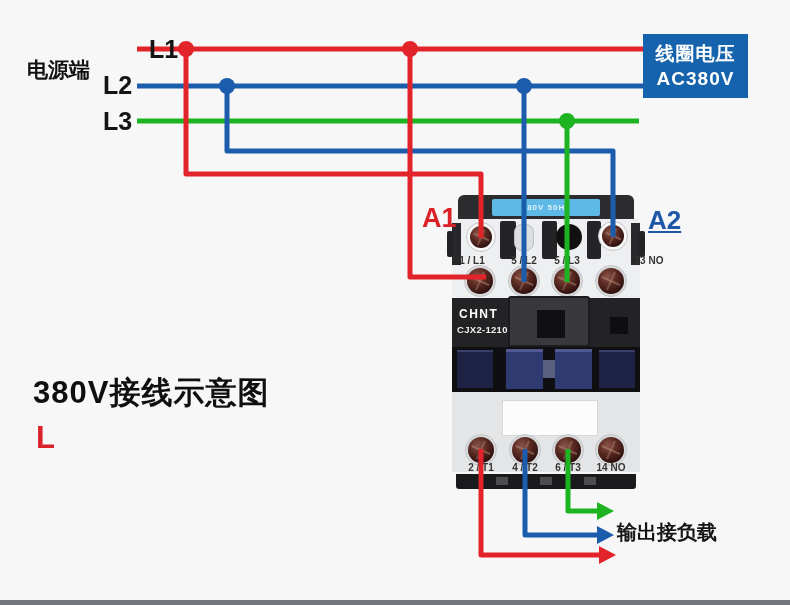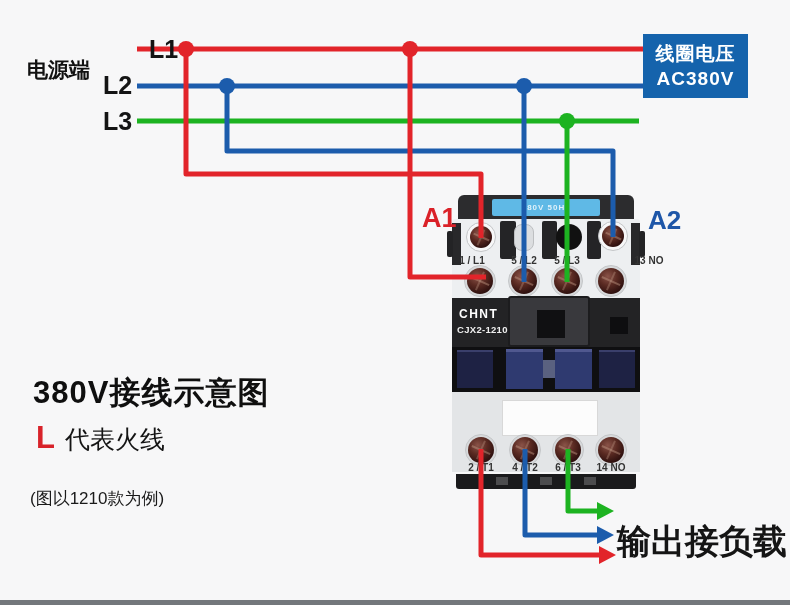--- a/index.html
+++ b/index.html
@@ -9,21 +9,21 @@
 
   
   .power-label{left:27px;top:56px;font-size:21px;font-weight:600;color:#111;}
   .phase-label{left:103px;width:34px;font-size:25px;font-weight:700;color:#141414;}
   .coil-term-label{font-size:27px;font-weight:700;}
   .caption-title{left:33px;top:372px;font-size:31px;font-weight:700;color:#0f0f0f;letter-spacing:1px;}
   .caption-live{left:36px;top:420px;display:flex;align-items:baseline;}
   .caption-live .live-letter{font-size:31px;font-weight:700;color:#d8232a;}
   .caption-live .live-text{font-size:25px;font-weight:400;color:#141414;margin-left:10px;}
   .caption-note{left:30px;top:487px;font-size:17px;color:#1a1a1a;}
-  .output-label{left:617px;top:519px;font-size:34px;font-weight:700;color:#151515;}
+  .output-label{left:617px;top:519px;font-size:20px;font-weight:700;color:#151515;}
 
   
   .control-box{left:258px;top:141px;width:95px;height:46px;background:#ffffff;border:3px solid #f6a51e;
     box-sizing:border-box;display:flex;flex-direction:column;justify-content:center;align-items:center;
     font-size:15px;font-weight:700;color:#171717;line-height:19px;}
   .coil-box{left:643px;top:34px;width:105px;height:64px;background:#1563ac;color:#ffffff;
     display:flex;flex-direction:column;justify-content:center;align-items:center;
     font-size:19px;font-weight:700;line-height:25px;letter-spacing:1px;}
 
   
@@ -173,25 +173,23 @@
     <span>线圈电压</span>
     <span>AC380V</span>
   </div>
 
   <div class="abs power-label">电源端</div>
   <div class="abs phase-label" style="top:35px;margin-left:46px;">L1</div>
   <div class="abs phase-label" style="top:71px;">L2</div>
   <div class="abs phase-label" style="top:107px;">L3</div>
 
   <div class="abs coil-term-label" style="left:422px;top:203px;color:#da2128;">A1</div>
-  <div class="abs coil-term-label" style="left:648px;top:205px;color:#1e56a8;font-size:26px;">A2</div>
+  <div class="abs coil-term-label" style="left:648px;top:205px;color:#1e56a8;font-size:26px;text-decoration:underline;">A2</div>
 
   <div class="abs caption-title">380V接线示意图</div>
   <div class="abs caption-live">
     <span class="live-letter">L</span>
-    <span class="live-text">代表火线</span>
   </div>
-  <div class="abs caption-note">(图以1210款为例)</div>
 
   <div class="abs output-label">输出接负载</div>
 
   <div class="abs bottom-bar"></div>
 </div>
 
 </body></html>

